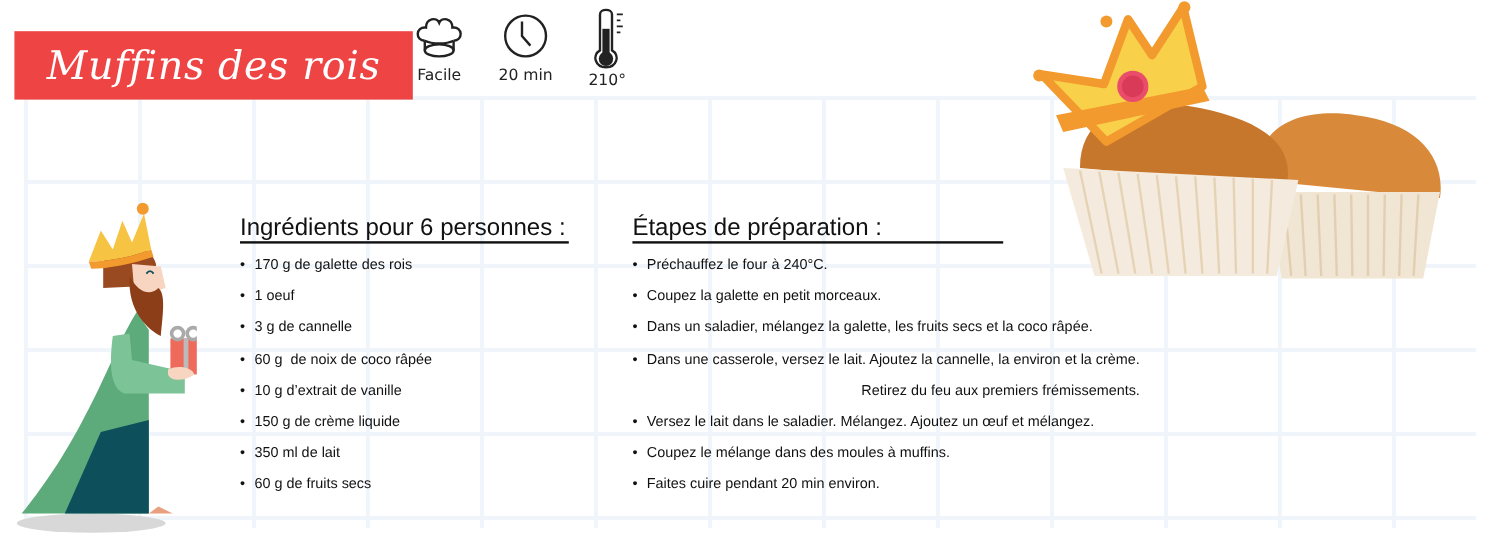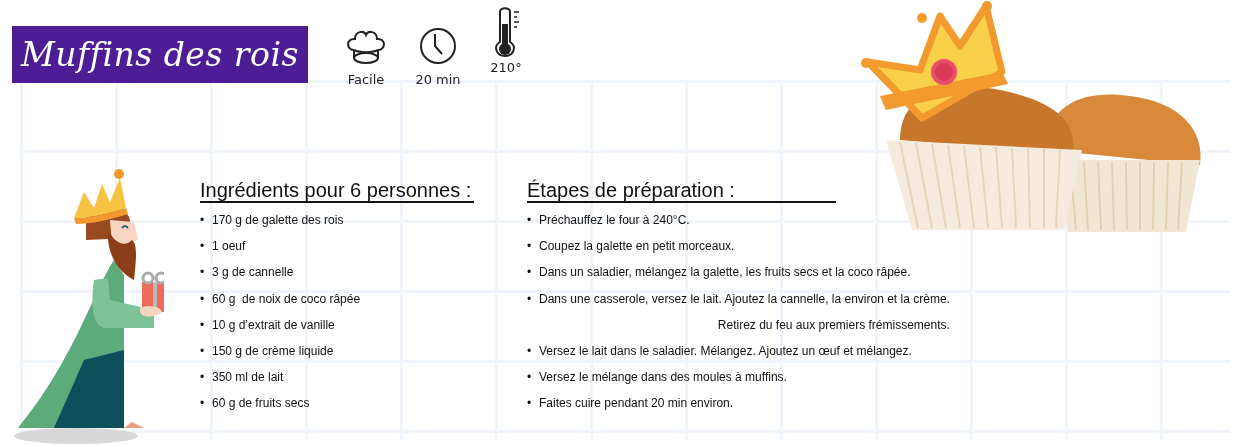--- a/index.html
+++ b/index.html
@@ -11,29 +11,29 @@
   }
   .grid {
     position:absolute; left:20px; top:80px; width:1210px; height:360px;
     background-image:
       linear-gradient(to right, #eef5fb 3px, transparent 3px),
       linear-gradient(to bottom, #eef5fb 3px, transparent 3px);
     background-size:95px 70px;
     opacity:0.9;
   }
   .title-banner {
-    position:absolute; left:12px; top:26px; width:296px; height:57px;
-    background:#4c1d95;
+    position:absolute; left:12px; top:26px; width:332px; height:57px;
+    background:#ef4444;
     display:flex; align-items:center; justify-content:center;
   }
   .title-banner span {
     color:#fff; font-family:"DejaVu Serif", serif; font-style:italic;
     font-size:33px; letter-spacing:0.5px;
   }
-  .meta { position:absolute; top:20px; display:flex; flex-direction:column; align-items:center; }
+  .meta { position:absolute; top:4px; display:flex; flex-direction:column; align-items:center; }
   .meta .lbl { font-family:"DejaVu Sans", sans-serif; font-size:13px; color:#222; margin-top:4px; }
   .meta svg { display:block; }
   .section { position:absolute; }
   .section h2 {
     margin:0; font-weight:normal; font-size:20px; color:#111;
     border-bottom:2px solid #111; padding-bottom:0px; line-height:21px;
   }
   .section ul { list-style:none; margin:4px 0 0 0; padding:0; }
   .section li { font-size:12px; line-height:26.2px; white-space:nowrap; }
   .section li .b { display:inline-block; width:12px; }
@@ -138,16 +138,16 @@
 
 <div class="section steps">
   <h2>Étapes de préparation :</h2>
   <ul>
     <li><span class="b">•</span><span>Préchauffez le four à 240°C.</span></li>
     <li><span class="b">•</span><span>Coupez la galette en petit morceaux.</span></li>
     <li><span class="b">•</span><span>Dans un saladier, mélangez la galette, les fruits secs et la coco râpée.</span></li>
     <li><span class="b">•</span><span>Dans une casserole, versez le lait. Ajoutez la cannelle, la environ et la crème.</span></li>
     <li class="cont"><span>Retirez du feu aux premiers frémissements.</span></li>
     <li><span class="b">•</span><span>Versez le lait dans le saladier. Mélangez. Ajoutez un œuf et mélangez.</span></li>
-    <li><span class="b">•</span><span>Versez le mélange dans des moules à muffins.</span></li>
+    <li><span class="b">•</span><span>Coupez le mélange dans des moules à muffins.</span></li>
     <li><span class="b">•</span><span>Faites cuire pendant 20 min environ.</span></li>
   </ul>
 </div>
 
 </body></html>

